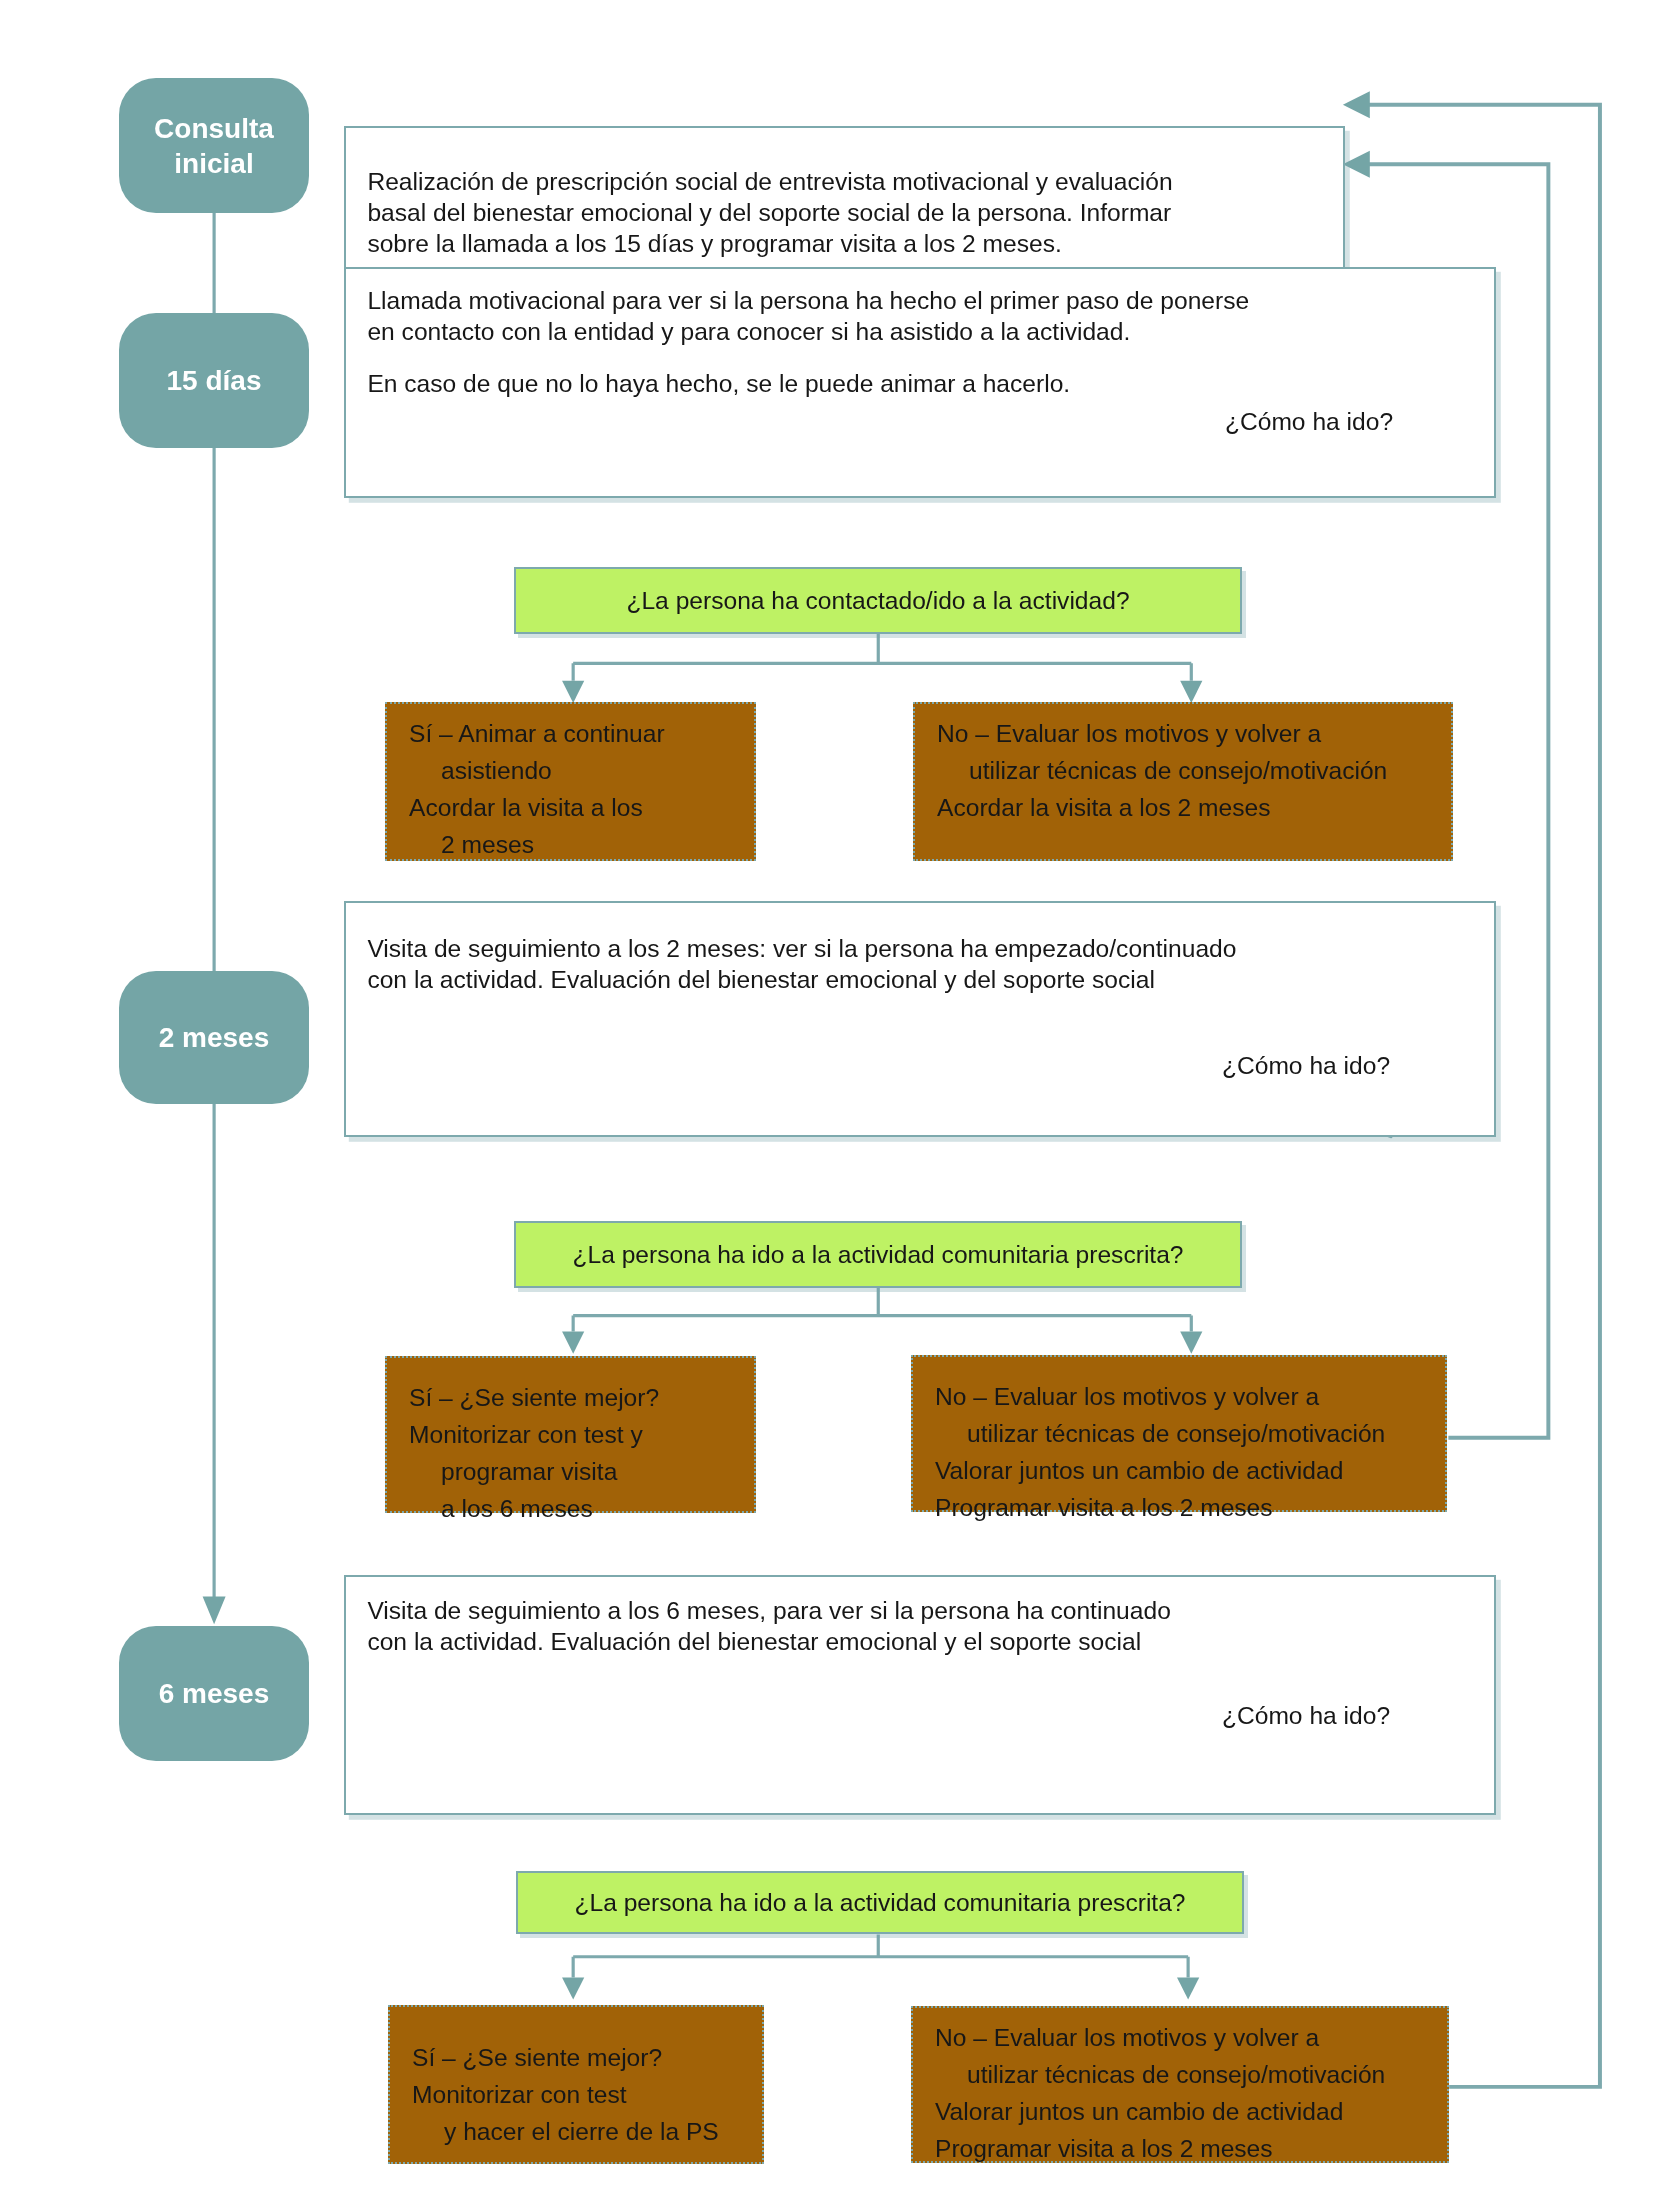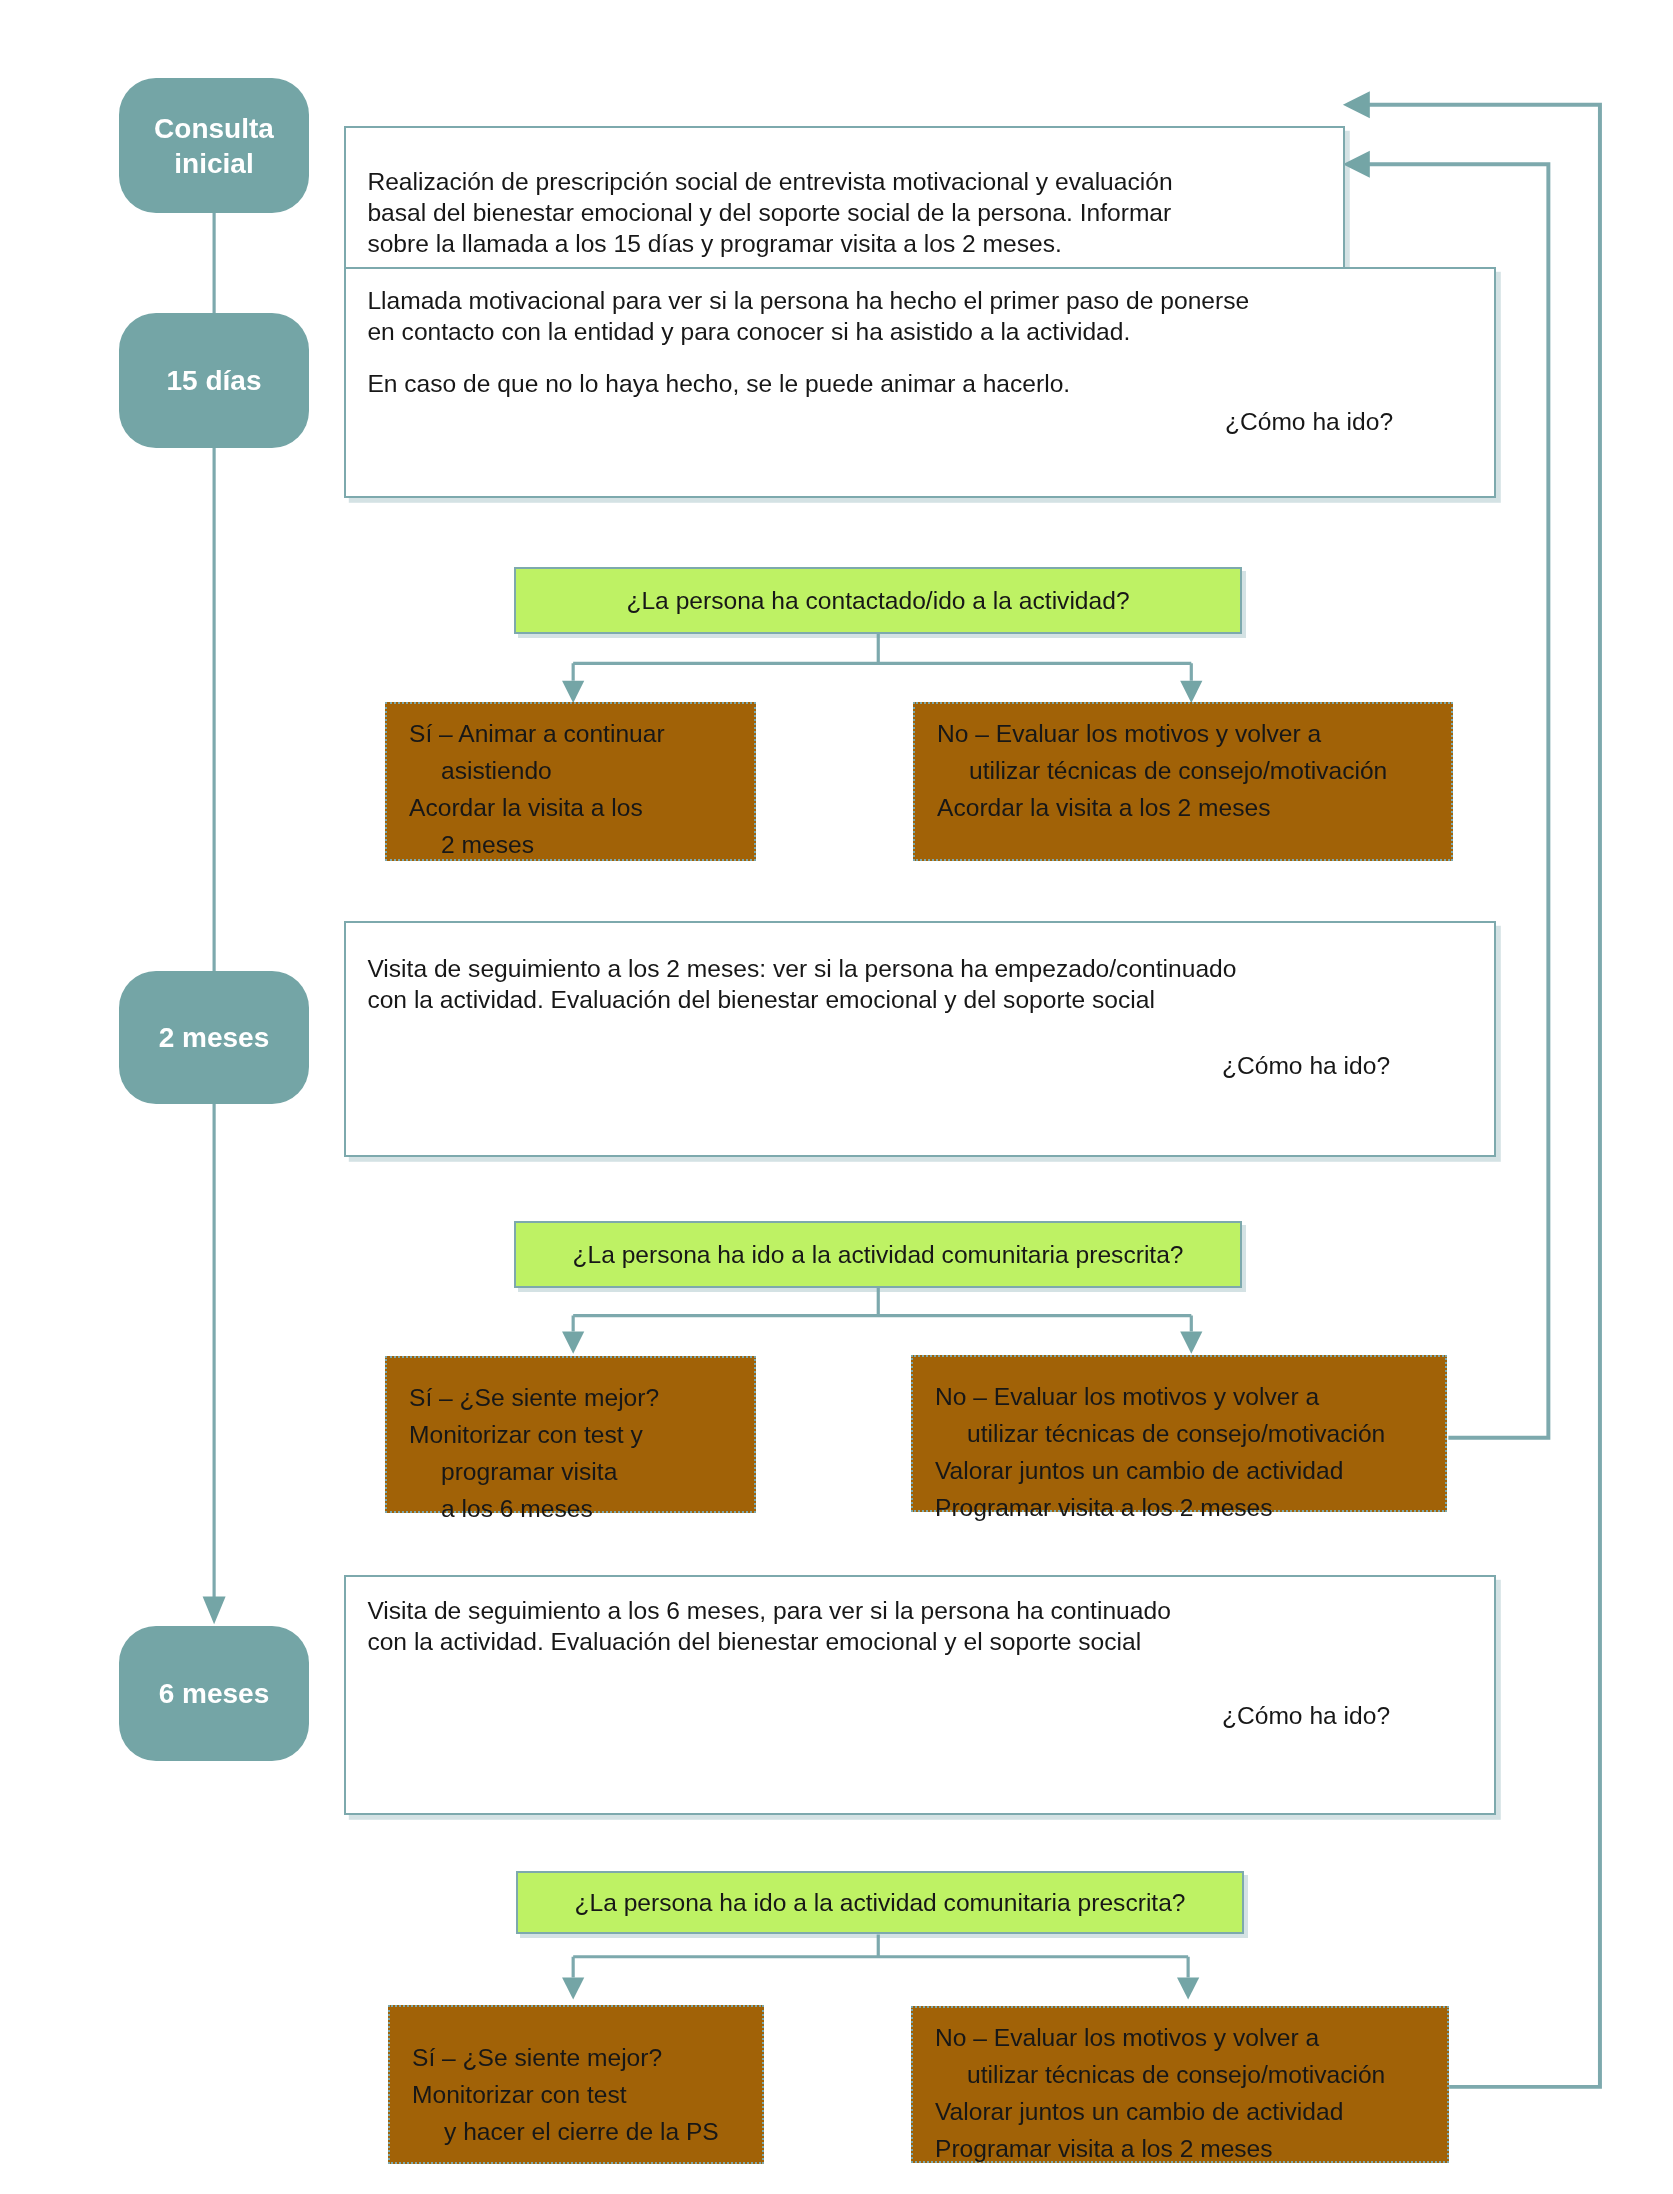--- a/index.html
+++ b/index.html
@@ -96,21 +96,21 @@
 basal del bienestar emocional y del soporte social de la persona. Informar
 sobre la llamada a los 15 días y programar visita a los 2 meses.</div>
   </div>
 
   <div class="bigbox" style="left:344px;top:267px;width:1152px;height:231px;">
     <div class="boxtext" style="padding-top:16px;">Llamada motivacional para ver si la persona ha hecho el primer paso de ponerse
 en contacto con la entidad y para conocer si ha asistido a la actividad.</div>
     <div class="boxtext para2">En caso de que no lo haya hecho, se le puede animar a hacerlo.</div>
   </div>
 
-  <div class="bigbox" style="left:344px;top:921px;width:1152px;height:236px;">
+  <div class="bigbox" style="left:344px;top:901px;width:1152px;height:236px;">
     <div class="boxtext" style="padding-top:30px;">Visita de seguimiento a los 2 meses: ver si la persona ha empezado/continuado
 con la actividad. Evaluación del bienestar emocional y del soporte social</div>
   </div>
 
   <div class="bigbox" style="left:344px;top:1575px;width:1152px;height:240px;">
     <div class="boxtext" style="padding-top:17.5px;">Visita de seguimiento a los 6 meses, para ver si la persona ha continuado
 con la actividad. Evaluación del bienestar emocional y el soporte social</div>
   </div>
 
   <div class="bubble-label" style="left:1133px;top:383px;width:352px;height:78px;">¿Cómo ha ido?</div>

